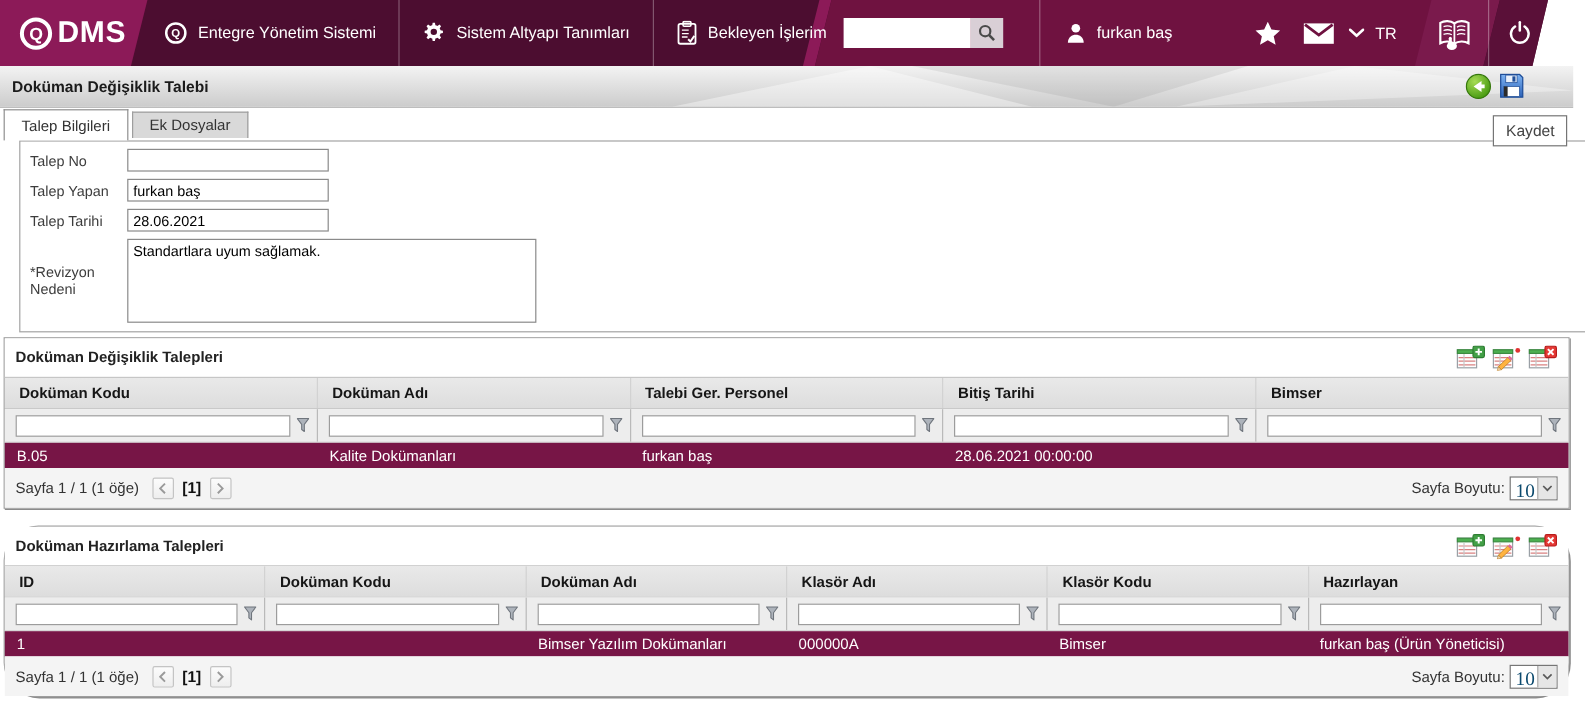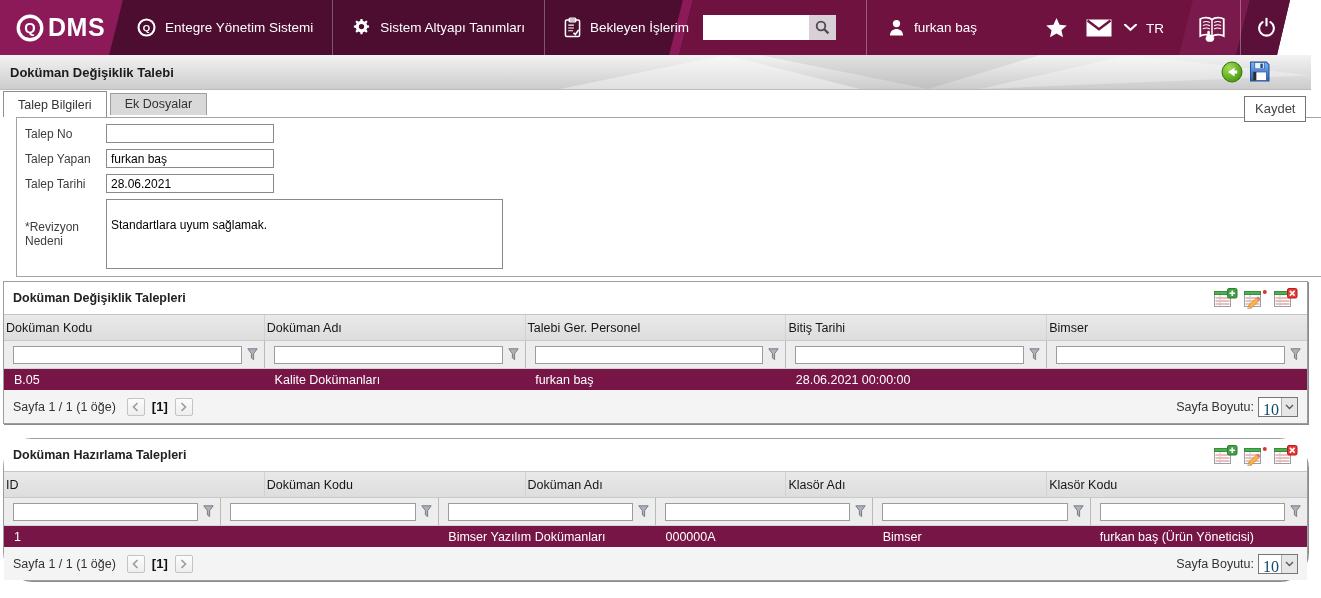--- a/index.html
+++ b/index.html
@@ -49,34 +49,34 @@
 
   
   .tabs { position:relative; margin-left:3px; height:27px; display:flex; align-items:center; z-index:3; }
   .tab { display:flex; align-items:center; padding:0 14px; font-size:12.5px; color:#333; cursor:pointer; white-space:nowrap; }
   .tab.active { background:#fff; border:1px solid #8f8f8f; border-bottom:none; height:26px; margin-bottom:-1px; z-index:2; }
   .tab.inactive { background:#D9D9D9; border:1px solid #9e9e9e; border-bottom:none; height:22px; margin-left:3px; }
   .form-panel { position:relative; margin-left:16px; width:1307px; height:160px; border:1px solid #A3A3A3; background:#fff; }
   .form-row { display:flex; align-items:center; margin:6px 0 0 8px; }
   .form-label { width:81px; font-size:12px; color:#3d3d3d; flex:none; }
   .form-input { width:168px; height:19px; border:1px solid #8a8a8a; font-size:12px; padding:1px 4px; font-family:inherit; }
-  .form-textarea { width:397px; height:70px; border:1px solid #8a8a8a; font-size:12px; padding:18px 4px; resize:none; font-family:inherit; }
+  .form-textarea { width:341px; height:70px; border:1px solid #8a8a8a; font-size:12px; padding:2px 4px; resize:none; font-family:inherit; }
 
   
   #sections-root .section { margin:4px 0 0 3px; width:1305px; border:1px solid #9D9D9D;
                             box-shadow:1px 1px 0 #8b8b8b; background:#fff; }
   #sections-root .section + .section { margin-top:14px;border-radius:29px; }
   .section-header { height:33px; display:flex; align-items:center; padding:0 9px;
                     border-bottom:1px solid #C6C6C6; background:#fff; }
   .section-title { font-size:12.5px; font-weight:bold; color:#222; }
   .section-icons { margin-left:auto; display:flex; gap:5px; align-items:center; }
   .grid-icon { width:25px; height:21px; display:inline-flex; cursor:pointer; }
   .grid-header { display:flex; height:26px; align-items:center;
                  background:linear-gradient(#E9E9E9,#DDDDDD); border-bottom:1px solid #C9C9C9; }
-  .gh-cell { flex:1 1 0; font-size:12.5px; font-weight:normal; color:#161616; padding-left:2px;
+  .gh-cell { flex:1 1 0; font-size:12.5px; font-weight:bold; color:#161616; padding-left:12px;
              white-space:nowrap; overflow:hidden; height:100%; display:flex; align-items:center; }
   .gh-cell + .gh-cell { border-left:1px solid #D2D2D2; }
   .filter-row { display:flex; height:28px; align-items:center; background:#EDEDED; border-bottom:1px solid #D5D5D5; }
   .f-cell { flex:1 1 0; display:flex; align-items:center; height:100%; padding:0 6px 0 9px; }
   .f-cell + .f-cell { border-left:1px solid #B9B9B9; }
   .f-cell input { flex:1; min-width:0; height:18px; border:1px solid #9c9c9c; font-size:12px; padding:0 3px; font-family:inherit; }
   .funnel { margin-left:5px; flex:none; display:flex; cursor:pointer; }
   .data-row { display:flex; height:21px; align-items:center; background:#771546; color:#fff; font-size:12.5px; cursor:pointer; }
   .d-cell { flex:1 1 0; padding-left:10px; white-space:nowrap; overflow:hidden; }
   .grid-footer { display:flex; align-items:center; height:33px; background:#F4F4F4; padding:0 9px; font-size:12.5px; color:#333; }
@@ -447,20 +447,21 @@
           </svg>
         </span>
       </div>
     </div>
     <div class="grid-header">
         <div class="gh-cell">ID</div>
         <div class="gh-cell">Doküman Kodu</div>
         <div class="gh-cell">Doküman Adı</div>
         <div class="gh-cell">Klasör Adı</div>
         <div class="gh-cell">Klasör Kodu</div>
+        <div class="gh-cell">Hazırlayan</div>
       </div>
     <div class="filter-row">
         <div class="f-cell">
           <input style="">
           <span class="funnel">
             <svg width="11" height="13" viewBox="0 0 11 13">
               <path d="M0.8 0.8 H10.2 L6.6 5.6 V11.6 L4.4 9.9 V5.6 Z" fill="#ADB3BB" stroke="#6F757D" stroke-width="0.9" stroke-linejoin="round"></path>
             </svg>
           </span>
         </div>

